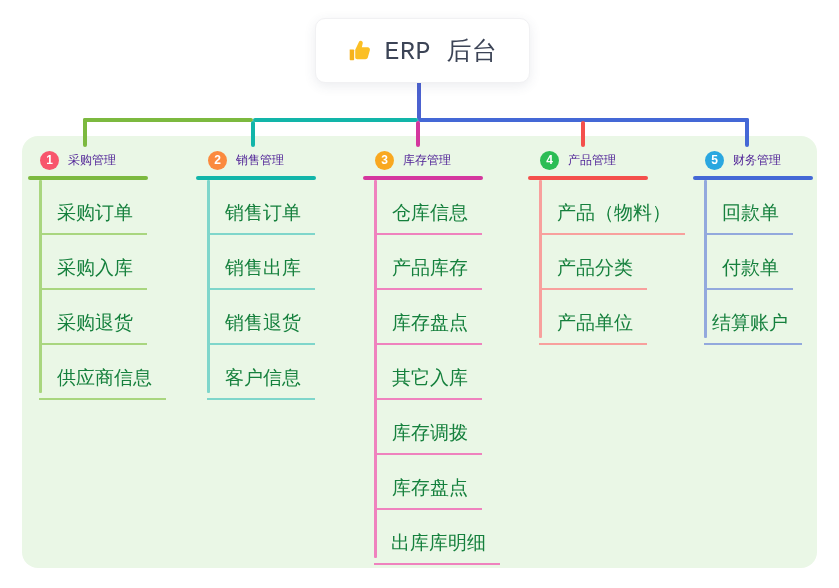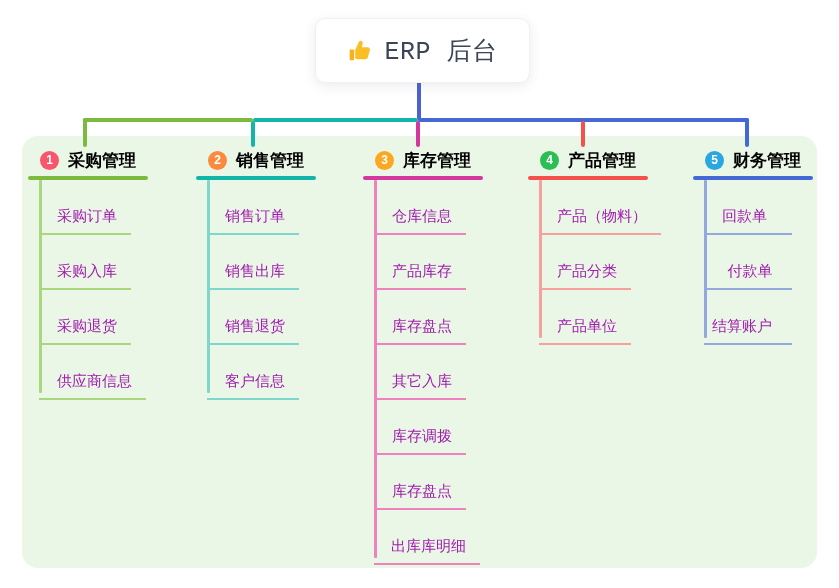--- a/index.html
+++ b/index.html
@@ -32,31 +32,31 @@
   #conn-d3{left:416px;top:121px;width:3.5px;height:26px;}
   #conn-d4{left:581px;top:121px;width:3.5px;height:26px;}
   #conn-d5{left:745px;top:118px;width:3.5px;height:29px;}
   
   .branch{position:absolute;top:146px;width:165px;}
   .b-title{display:flex;align-items:center;gap:9px;height:28px;padding-left:12px;}
   .badge{
     width:19px;height:19px;border-radius:50%;flex:0 0 19px;
     color:#ffffff;font-size:12px;line-height:19px;text-align:center;font-weight:600;
   }
-  .b-title-text{font-size:17px;font-weight:700;color:#000000;}
+  .b-title-text{font-size:12px;font-weight:400;color:#4c1d95;}
   .b-underline{width:120px;height:3.5px;margin-top:2px;border-radius:2px;}
   .b-children{position:relative;margin-left:11px;}
   .b-vline{position:absolute;left:0;top:0;width:2.5px;border-radius:1px;}
   .child{
     box-sizing:border-box;height:55px;min-width:88px;width:max-content;
     border-bottom:2px solid;display:flex;align-items:flex-end;
     padding:0 14px 7px 18px;
   }
   .child:first-child{height:48px;}
-  .child span{font-size:15px;color:#a21caf;white-space:nowrap;}
+  .child span{font-size:19px;color:#15803d;white-space:nowrap;}
 </style>
 </head>
 <body>
 
 <div class="panel"></div>
 
 <div class="connector" id="conn-root" style="background: rgb(76, 98, 208);"></div>
 <div class="connector" id="conn-h1" style="background: rgb(124, 185, 63);"></div>
 <div class="connector" id="conn-h2" style="background: rgb(18, 181, 169);"></div>
 <div class="connector" id="conn-h5" style="background: rgb(68, 104, 214);"></div>

